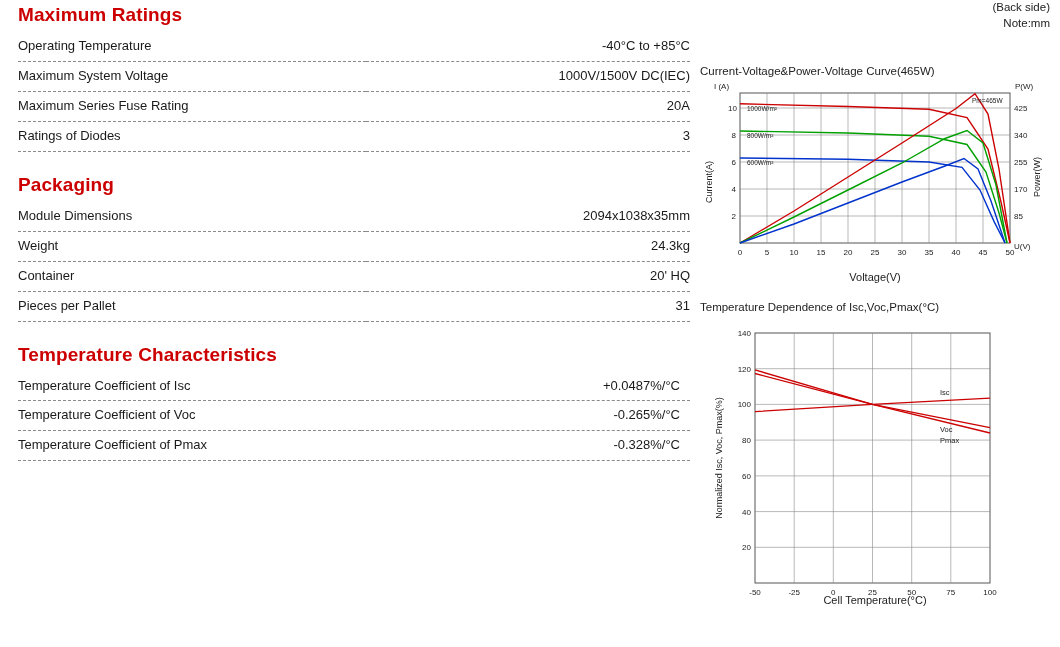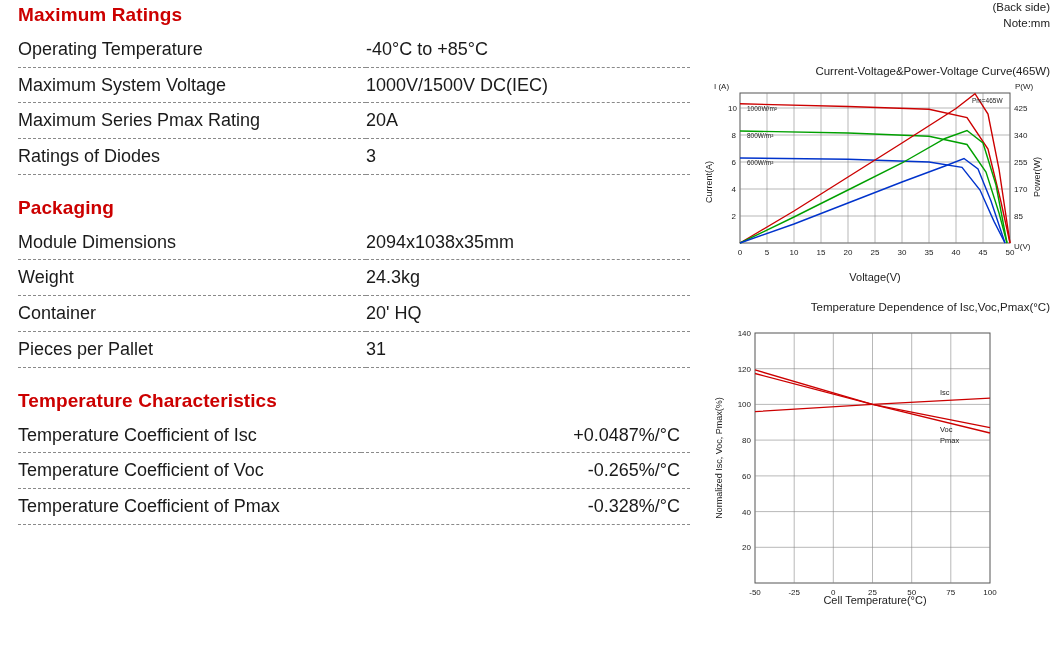--- a/index.html
+++ b/index.html
@@ -37,31 +37,32 @@
   }
   .spec-table {
     width: 100%;
     border-collapse: collapse;
   }
   .spec-row {
     border-bottom: 1px dashed #8a8a8a;
   }
   .spec-row td {
     padding: 7px 0 7px 0;
-    font-size: 18px;
+    font-size: 13px;
     color: #1a1a1a;
     vertical-align: bottom;
     line-height: 1.15;
     margin-top: 7px;
   }
   .spec-row td.label {
     width: 348px;
   }
   .spec-row td.value {
     width: 324px;
+    text-align: right;
   }
   .align-right .value {
     text-align: right;
     padding-right: 10px;
   }
   .gap-after {
     height: 18px;
   }
 
   
@@ -77,21 +78,21 @@
     font-size: 11.5px;
     color: #222;
     line-height: 1.35;
     padding-top: 0px;
   }
   .chart-block {
     position: relative;
     width: 350px;
   }
   .chart-title {
-    text-align: right;
+    text-align: left;
     font-size: 11.5px;
     color: #222;
     margin: 0;
   }
   .chart-svg-wrap {
     position: relative;
   }
   svg { display: block; }
   .axis-label {
     font-size: 9px;
@@ -131,21 +132,21 @@
       <tbody>
         <tr class="spec-row">
           <td class="label">Operating Temperature</td>
           <td class="value">-40°C to +85°C</td>
         </tr>
         <tr class="spec-row">
           <td class="label">Maximum System Voltage</td>
           <td class="value">1000V/1500V DC(IEC)</td>
         </tr>
         <tr class="spec-row">
-          <td class="label">Maximum Series Pmax Rating</td>
+          <td class="label">Maximum Series Fuse Rating</td>
           <td class="value">20A</td>
         </tr>
         <tr class="spec-row">
           <td class="label">Ratings of Diodes</td>
           <td class="value">3</td>
         </tr>
       </tbody>
     </table>
 
     <div class="gap-after"></div>

